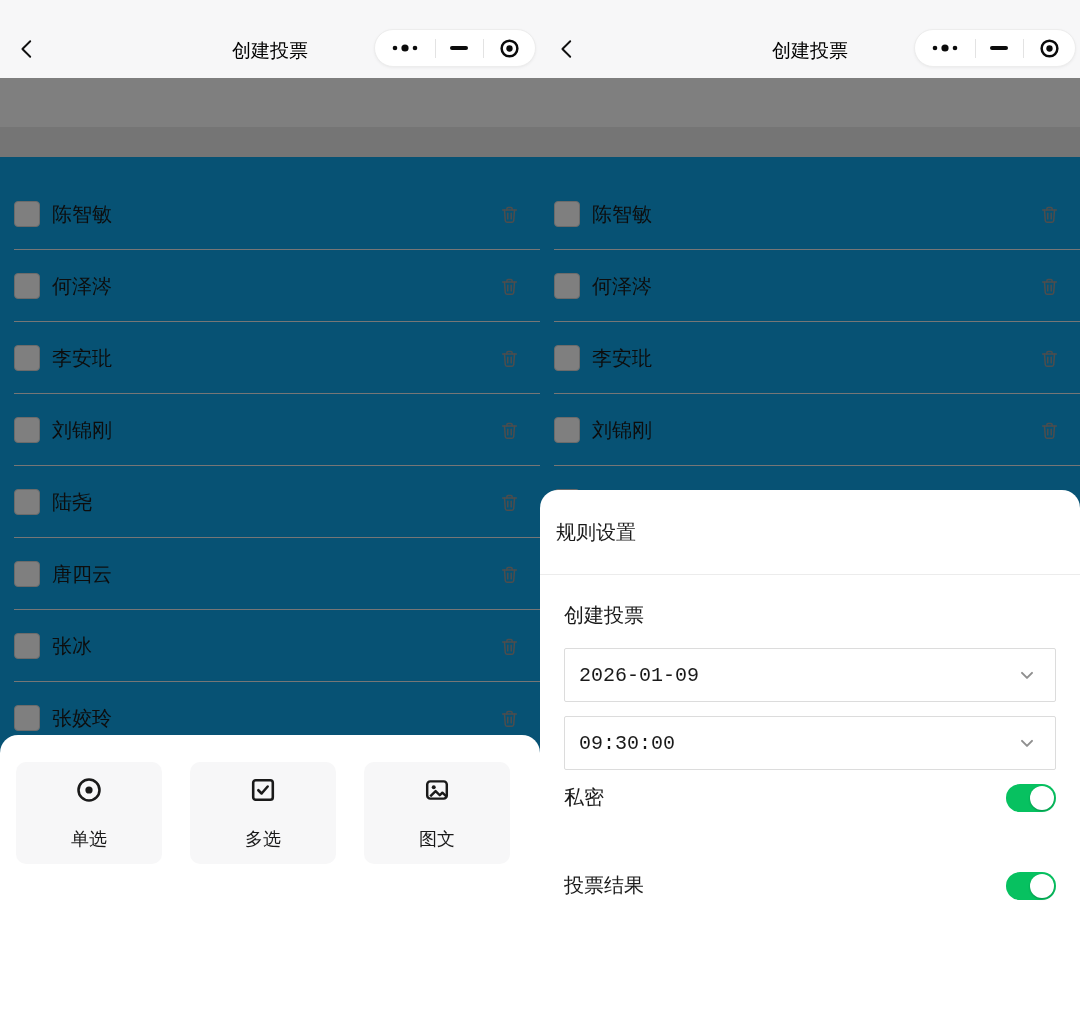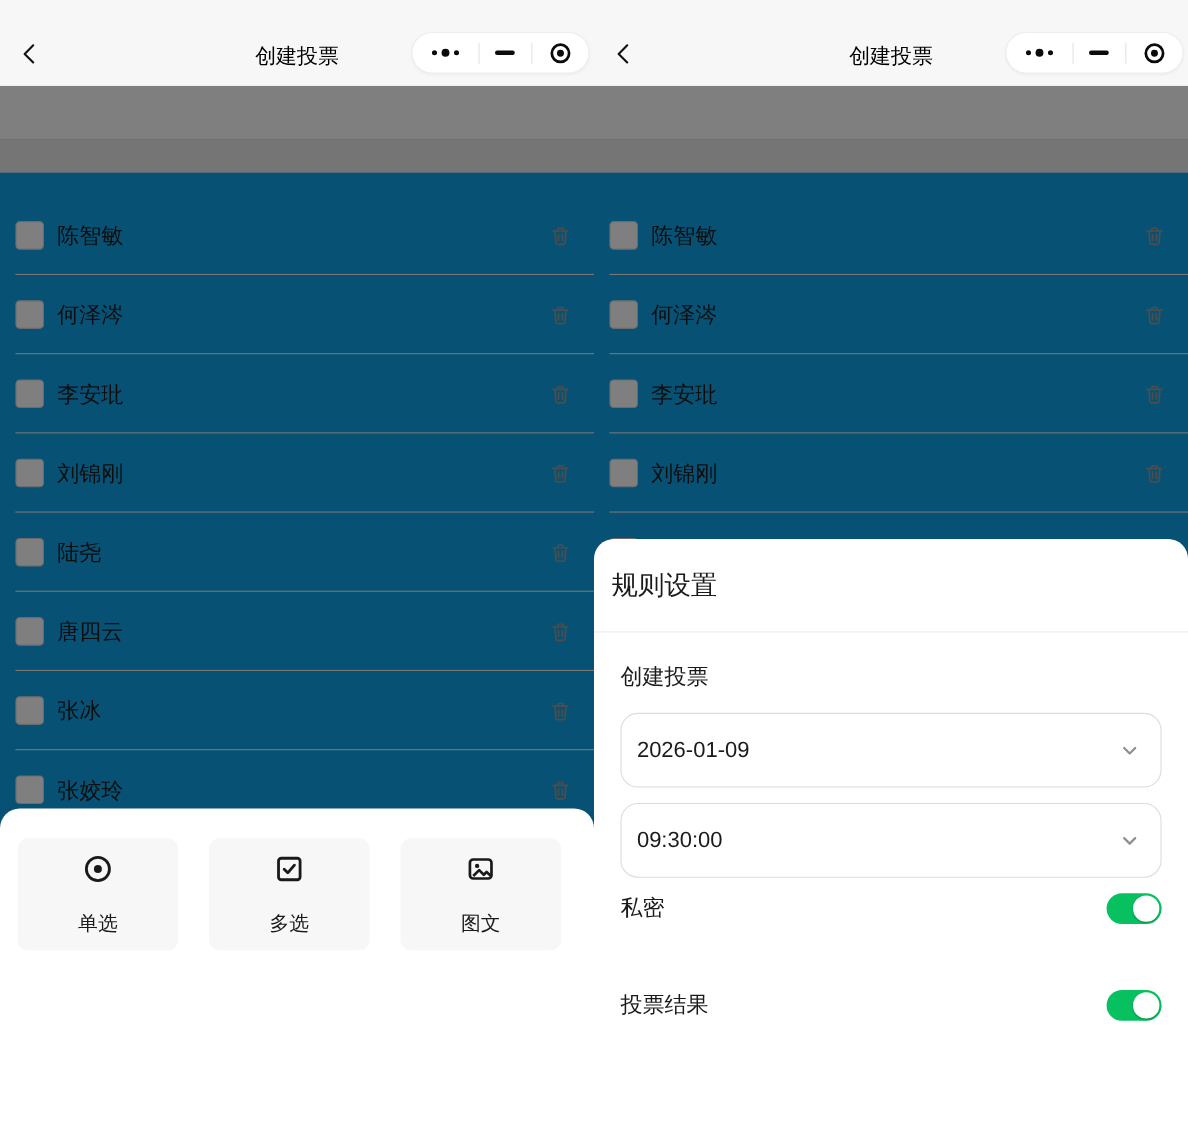--- a/index.html
+++ b/index.html
@@ -38,34 +38,34 @@
   .trash{margin-left:auto;width:21px;height:21px;color:#9a9a9a;cursor:pointer;}
   .trash svg{width:100%;height:100%;}
 
   
   .dim{position:absolute;left:0;right:0;top:78px;bottom:0;background:rgba(0,0,0,0.5);z-index:20;}
 
   
   .sheet{position:absolute;left:0;right:0;bottom:0;background:#fff;border-radius:18px 18px 0 0;z-index:40;box-sizing:border-box;}
   .sheet-add{height:285px;}
   .sheet-rules{height:530px;}
-  .sheet-head{height:84px;display:flex;align-items:center;padding:0 16px;border-bottom:1px solid #ececec;font-size:24px;color:#1a1a1a;text-align:center;}
+  .sheet-head{height:84px;display:flex;align-items:center;padding:0 16px;border-bottom:1px solid #ececec;font-size:20px;color:#1a1a1a;text-align:center;}
 
   .cards{display:flex;gap:28px;padding:27px 16px 0;}
   .card{width:146px;height:102px;background:#f7f7f8;border-radius:10px;
         display:flex;flex-direction:column;align-items:center;justify-content:center;gap:23px;cursor:pointer;}
   .card .c-icon{width:28px;height:28px;color:#1a1a1a;}
   .card .c-icon svg{width:100%;height:100%;}
   .card-label{font-size:18px;color:#1a1a1a;}
 
   .rules-body{padding:0 24px;}
   .field-label{margin-top:27px;font-size:20px;color:#1a1a1a;}
-  .select{margin-top:19px;height:68px;border:1.5px solid #dcdcdc;border-radius:16px;background:#fff;
+  .select{margin-top:19px;height:54px;border:1.5px solid #dcdcdc;border-radius:2px;background:#fff;
           display:flex;align-items:center;justify-content:space-between;
-          padding:0 18px 0 14px;font-size:20px;color:#1a1a1a;box-sizing:border-box;cursor:pointer;}
+          padding:0 18px 0 14px;font-size:20px;color:#1a1a1a;box-sizing:border-box;cursor:pointer;font-family:Liberation Mono, monospace;}
   .select.second{margin-top:14px;}
   .chev{width:20px;height:20px;color:#8f8f8f;flex:none;}
   .chev svg{width:100%;height:100%;}
 
   .toggle-row{height:88px;display:flex;justify-content:space-between;}
   .toggle-row.first{margin-top:14px;}
   .tg-label{font-size:20px;color:#1a1a1a;}
   .toggle{width:50px;height:28px;border-radius:14px;background:#07c160;position:relative;flex:none;cursor:pointer;}
   .toggle .knob{position:absolute;top:2px;right:2px;width:24px;height:24px;border-radius:50%;background:#fff;
                 box-shadow:0 1px 2px rgba(0,0,0,0.25);}

